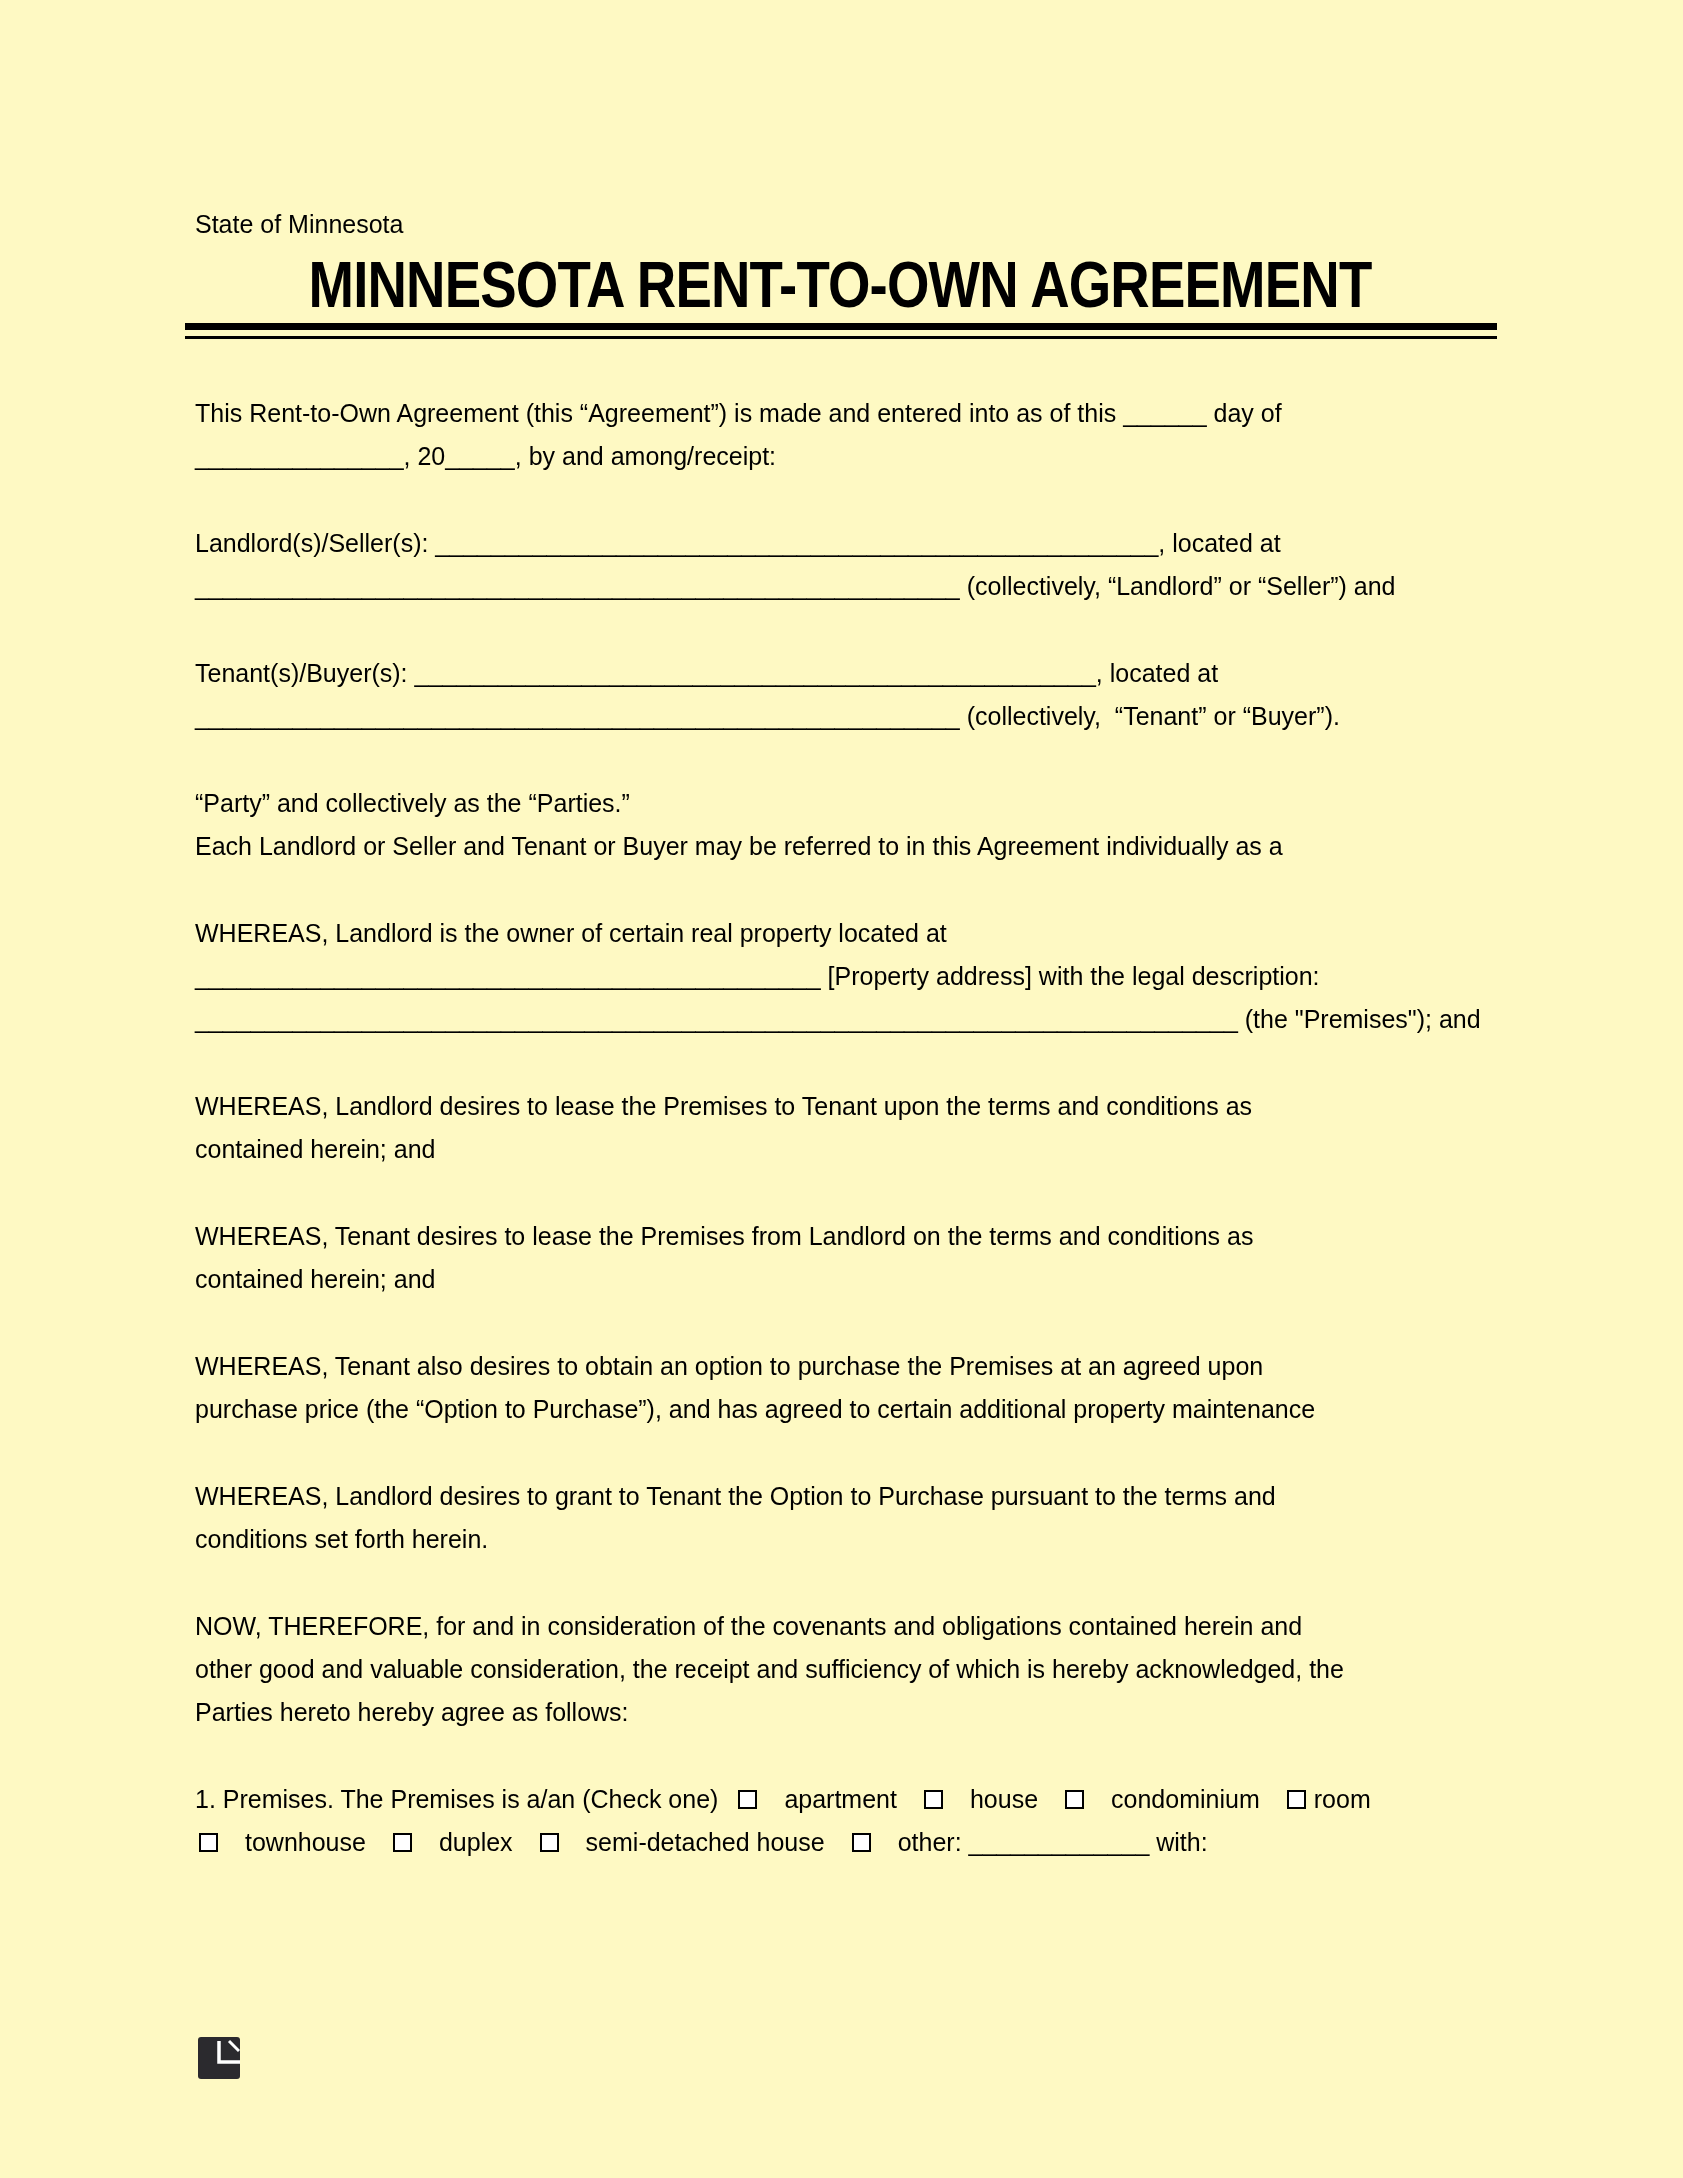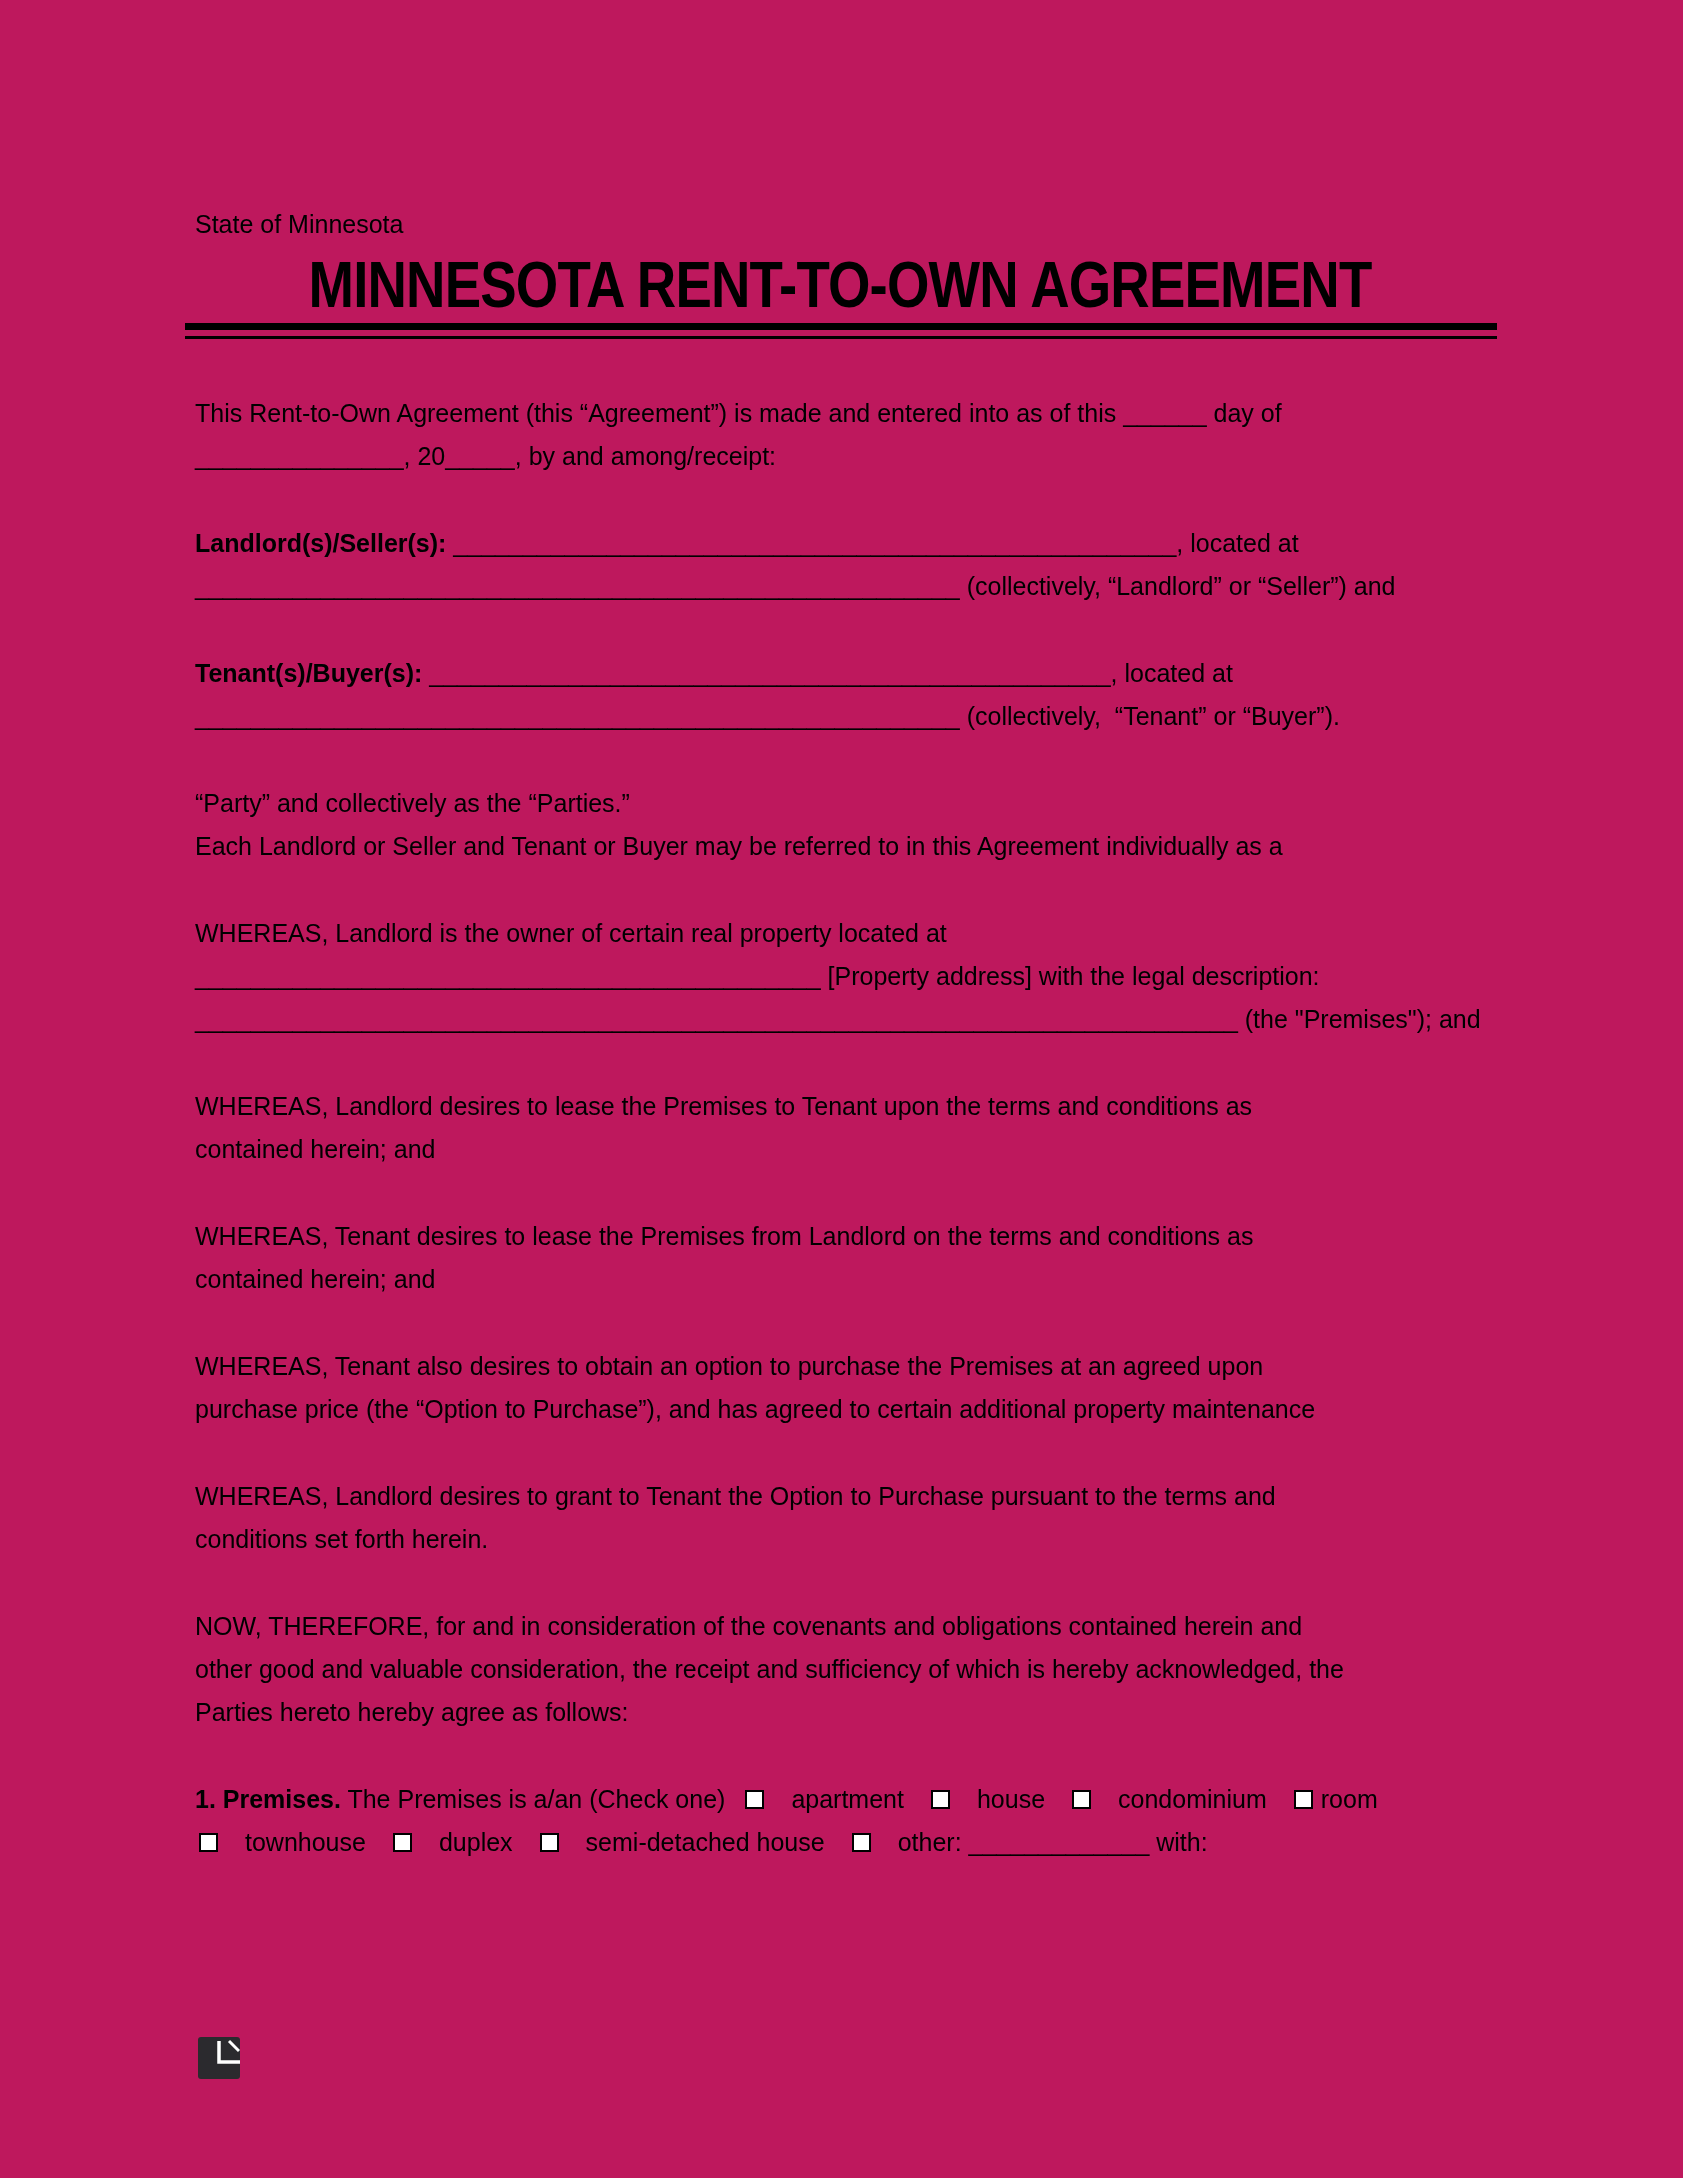--- a/index.html
+++ b/index.html
@@ -1,35 +1,35 @@
 <!DOCTYPE html>
 <html><head>
 <meta charset="utf-8">
 <style>
   html,body{margin:0;padding:0;background:#ffffff;}
   .page{
     width:1683px;height:2178px;position:relative;box-sizing:border-box;
-    padding:203px 198px 0 195px;background:#be185d;color:#000;
+    padding:203px 198px 0 195px;background:#fef9c3;color:#000;
     font-family:"Liberation Sans",sans-serif;font-size:25px;line-height:43px;
   }
   .state{white-space:pre;}
   .title{
     font-weight:bold;font-size:65px;line-height:73px;margin-top:2px;
     text-align:center;white-space:nowrap;
     transform:scaleX(0.84);transform-origin:50% 50%;
     letter-spacing:-1px;
   }
   .rule{
     height:6px;border-top:7px solid #000;border-bottom:3px solid #000;
     margin:2px -12px 0 -10px;
   }
   .content{margin-top:53px;}
   .para{margin:12px 0 44px 0;}
   .line{white-space:pre;}
-  .b{font-weight:bold;}
+  .b{font-weight:normal;}
   .cbx{
     display:inline-block;width:19px;height:19px;box-sizing:border-box;
     border:2px solid #000;vertical-align:-1px;margin-right:27px;background:#fff;
   }
   .opt{margin-left:27px;}
   .opt.first{margin-left:20px;}
   .opt.line-first{margin-left:4px;}
   .opt.tight .cbx{margin-right:8px;}
   .logo{position:absolute;left:198px;top:2037px;width:42px;height:42px;}
 </style>

